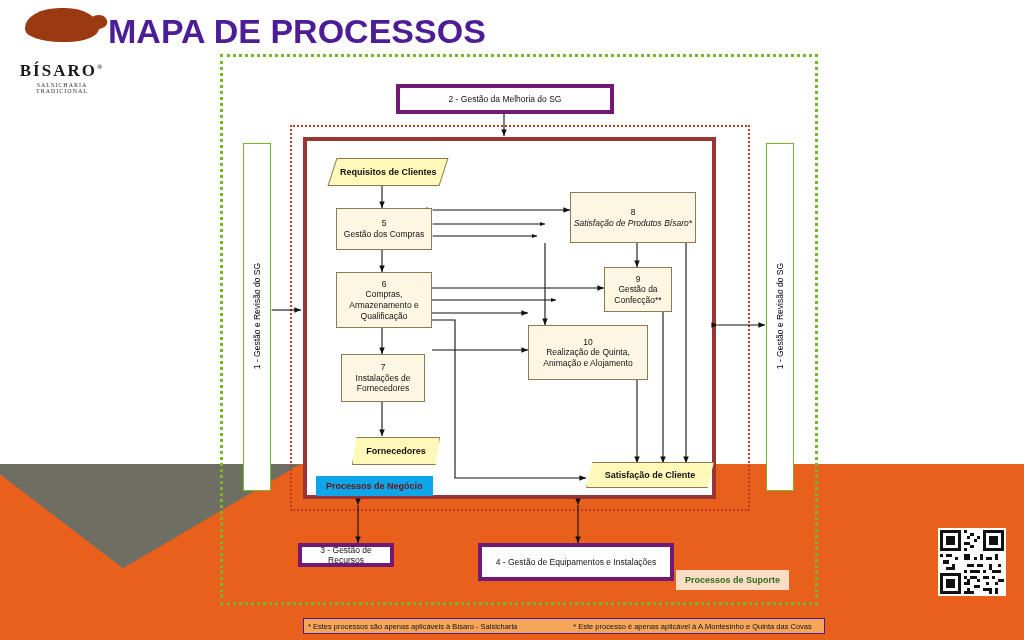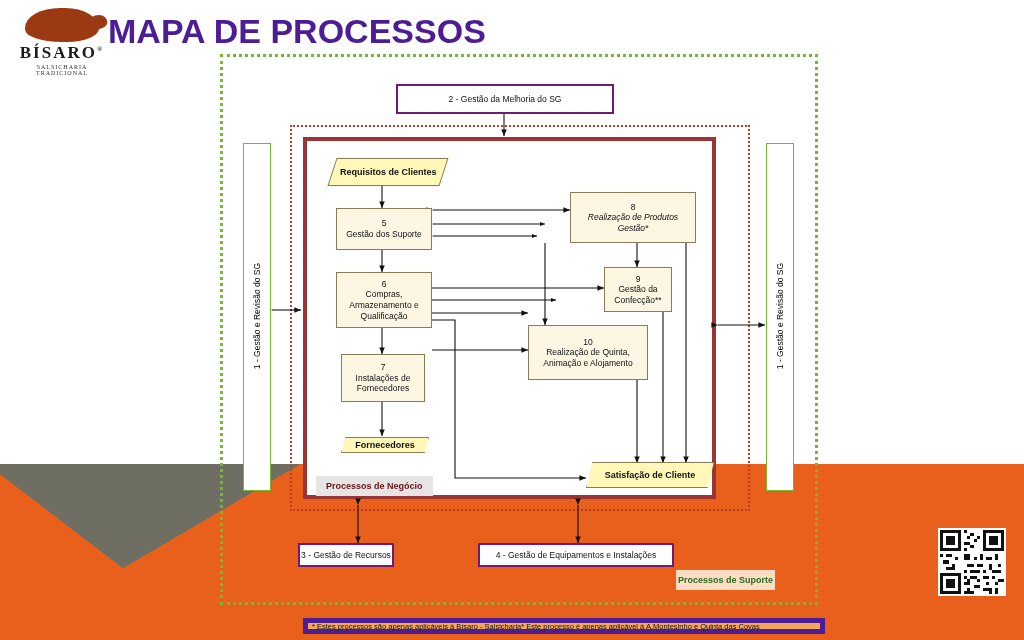--- a/index.html
+++ b/index.html
@@ -39,21 +39,21 @@
   }
   .logo .pig:after {
     content: ""; position: absolute; right: -8px; top: 7px;
     width: 18px; height: 14px; background: #9B3A12;
     border-radius: 50% 60% 40% 45%;
     transform: rotate(-18deg);
   }
   .logo .brand {
     font-family: "Liberation Serif", serif;
     font-size: 17px; letter-spacing: 2px; color: #1a1a1a; font-weight: bold;
-    margin-top: 1px;
+    margin-top: 19px;
   }
   .logo .tagline {
     font-family: "Liberation Serif", serif;
     font-size: 6px; letter-spacing: 1px; color: #333; margin-top: 1px;
   }
   .logo .reg { font-size: 7px; vertical-align: super; }
 
   .page-title {
     position: absolute; left: 108px; top: 12px;
     font-size: 34px; font-weight: bold; color: #4c1d95;
@@ -86,21 +86,21 @@
     line-height: 1.25;
     display: flex; align-items: center; justify-content: center;
     text-align: center;
     padding: 2px;
   }
   .box .num { display: block; font-weight: normal; }
 
   .box-green {
     position: absolute;
     background: #FFFFFF;
-    border: 2px solid #701a75;
+    border: 4px solid #701a75;
     color: #111; font-size: 8.5px;
     display: flex; align-items: center; justify-content: center;
     text-align: center;
   }
 
   .vbox {
     position: absolute;
     background: #FFFFFF;
     border: 1px solid #77B82A;
   }
@@ -131,41 +131,41 @@
     position: absolute;
     background: #FFF8B8;
     border: 1px solid #8a7b55;
     display: flex; align-items: center; justify-content: center;
     clip-path: polygon(5% 0, 100% 0, 95% 100%, 0 100%);
   }
   .tag-out > span { font-size: 9px; font-weight: bold; color: #111; }
 
   .label-business {
     position: absolute;
-    background: #e5e5e5;
+    background: #0ea5e9;
     color: #6B1414;
     font-size: 9px; font-weight: bold;
     padding: 5px 10px;
   }
   .label-support {
     position: absolute;
     background: #FBDCC4;
     color: #2E6B1E;
     font-size: 9px; font-weight: bold;
-    padding: 5px 2px;
+    padding: 5px 9px;
   }
 
   .footnote {
     position: absolute; left: 303px; top: 618px; width: 522px; height: 16px;
-    background: #F5A65B; border: 5px solid #4c1d95;
+    background: #F5A65B; border: 1px solid #4c1d95;
     font-size: 7.5px; color: #111;
-    display: flex; align-items: center; padding: 0 4px;
+    display: flex; align-items: center; padding: 0 4px; gap: 40px;
   }
   .footnote span { white-space: nowrap; }
-  .footnote .fn2 { margin-left: 0; text-align: right; }
+  .footnote .fn2 { margin-left: 16px; text-align: right; }
 
   
   .qr {
     position: absolute; right: 18px; bottom: 44px;
     width: 68px; height: 68px; background: #fff; padding: 2px;
   }
 
   
   .arrows { position: absolute; left: 0; top: 0; width: 1024px; height: 640px; }
 </style>
@@ -244,52 +244,52 @@
 <div class="vbox" style="left:243px; top:143px; width:28px; height:348px;">
   <span>1 - Gestão e Revisão do SG</span>
 </div>
 <div class="vbox" style="left:766px; top:143px; width:28px; height:348px;">
   <span>1 - Gestão e Revisão do SG</span>
 </div>
 
 <div class="tag" style="left:332px; top:158px; width:112px; height:28px;">
   <span>Requisitos de Clientes</span>
 </div>
-<div class="tag-out" style="left:341px; top:437px; width:88px; height:16px;">
+<div class="tag-out" style="left:352px; top:437px; width:88px; height:28px;">
   <span>Fornecedores</span>
 </div>
 <div class="tag-out" style="left:586px; top:462px; width:128px; height:26px;">
   <span>Satisfação de Cliente</span>
 </div>
 
 <div class="box" style="left:336px; top:208px; width:96px; height:42px;">
   <div>
     <span class="num">5</span>
-    <span>Gestão dos Suporte</span>
+    <span>Gestão dos Compras</span>
   </div>
 </div>
 
 <div class="box" style="left:336px; top:272px; width:96px; height:56px;">
   <div>
     <span class="num">6</span>
     <span>Compras, Armazenamento e Qualificação</span>
   </div>
 </div>
 
 <div class="box" style="left:341px; top:354px; width:84px; height:48px;">
   <div>
     <span class="num">7</span>
     <span>Instalações de Fornecedores</span>
   </div>
 </div>
 
 <div class="box" style="left:570px; top:192px; width:126px; height:51px; font-style:italic;">
   <div>
     <span class="num" style="font-style:normal;">8</span>
-    <span>Realização de Produtos Gestão*</span>
+    <span>Satisfação de Produtos Bísaro*</span>
   </div>
 </div>
 
 <div class="box" style="left:604px; top:267px; width:68px; height:45px;">
   <div>
     <span class="num">9</span>
     <span>Gestão da Confecção**</span>
   </div>
 </div>
 
@@ -303,21 +303,21 @@
 <div class="label-business" style="left:316px; top:476px;">
   <span>Processos de Negócio</span>
 </div>
 <div class="label-support" style="left:676px; top:570px;">
   <span>Processos de Suporte</span>
 </div>
 
 <div class="box-green" style="left:298px; top:543px; width:96px; height:24px;">
   <span>3 - Gestão de Recursos</span>
 </div>
-<div class="box-green" style="left:478px; top:543px; width:196px; height:24px;">
+<div class="box-green" style="left:478px; top:543px; width:196px; height:38px;">
   <span>4 - Gestão de Equipamentos e Instalações</span>
 </div>
 
 <div class="footnote">
   <span class="fn1">* Estes processos são apenas aplicáveis à Bísaro - Salsicharia</span>
   <span class="fn2">* Este processo é apenas aplicável à A.Montesinho e Quinta das Covas</span>
 </div>
 
 <div class="qr">
   <svg width="64" height="64" viewBox="0 0 21 21" shape-rendering="crispEdges">

